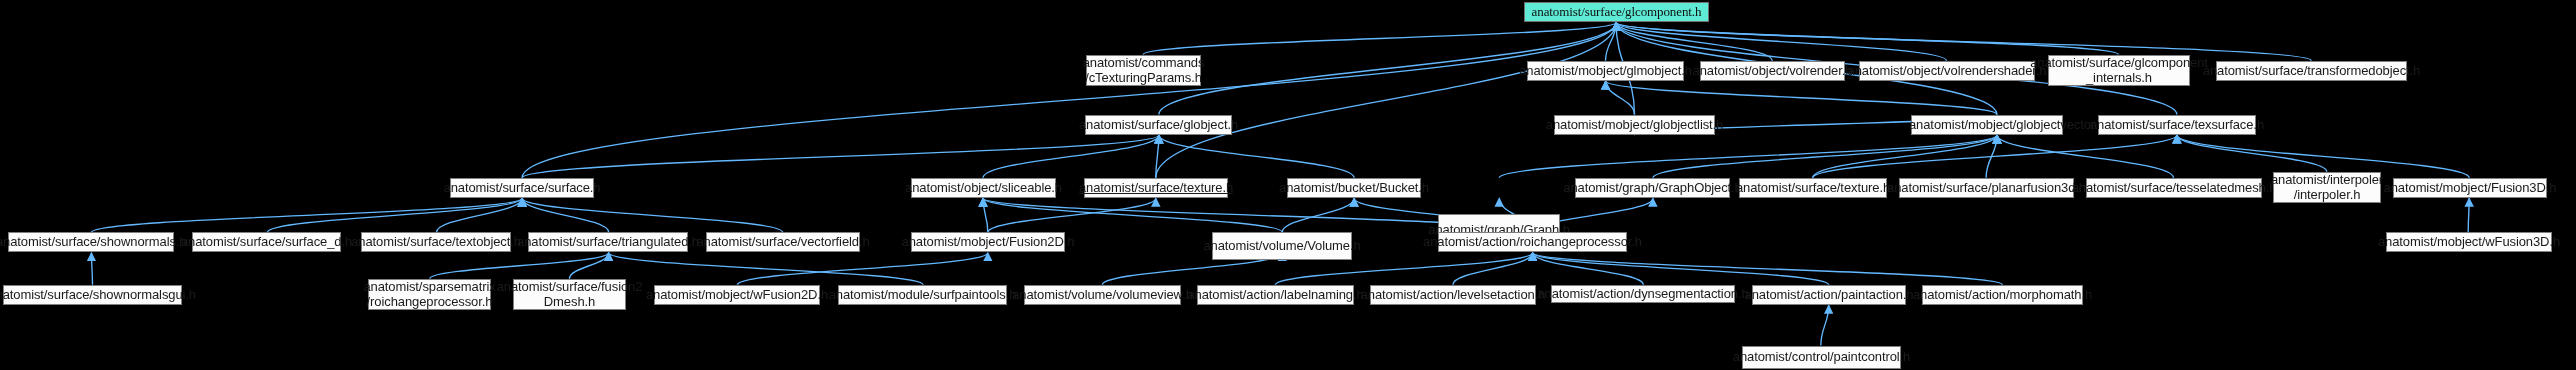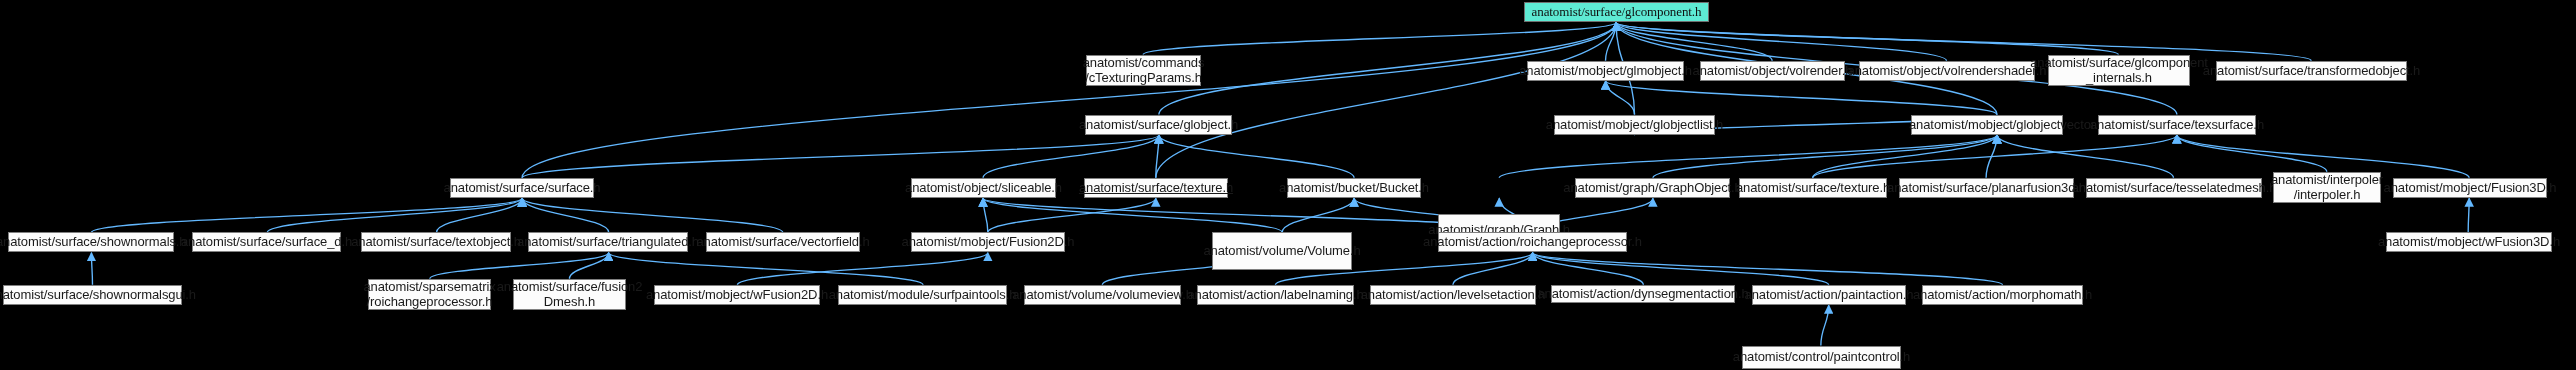--- a/index.html
+++ b/index.html
@@ -138,21 +138,21 @@
       <div class="node" style="left: 1899px; top: 178px; width: 175px; height: 20.4px;"><span>anatomist/surface/planarfusion3d.h</span></div>
       <div class="node" style="left: 2086px; top: 178px; width: 176px; height: 20.4px;"><span>anatomist/surface/tesselatedmesh.h</span></div>
       <div class="node" style="left: 2273px; top: 172px; width: 108px; height: 31px;"><span>anatomist/interpoler</span><span class="line2">/interpoler.h</span></div>
       <div class="node" style="left: 2393px; top: 178px; width: 154px; height: 20.4px;"><span>anatomist/mobject/Fusion3D.h</span></div>
       <div class="node" style="left: 8.2px; top: 232px; width: 166px; height: 20.4px;"><span>anatomist/surface/shownormals.h</span></div>
       <div class="node" style="left: 192px; top: 232px; width: 149px; height: 20.4px;"><span>anatomist/surface/surface_d.h</span></div>
       <div class="node" style="left: 361px; top: 232px; width: 150px; height: 20.4px;"><span>anatomist/surface/textobject.h</span></div>
       <div class="node" style="left: 528px; top: 232px; width: 160px; height: 20.4px;"><span>anatomist/surface/triangulated.h</span></div>
       <div class="node" style="left: 706px; top: 232px; width: 154px; height: 20.4px;"><span>anatomist/surface/vectorfield.h</span></div>
       <div class="node" style="left: 911px; top: 232px; width: 154px; height: 20.4px;"><span>anatomist/mobject/Fusion2D.h</span></div>
-      <div class="node" style="left: 1212px; top: 232px; width: 140px; height: 38px;"><span>anatomist/volume/Volume.h</span></div>
+      <div class="node" style="left: 1212px; top: 232px; width: 140px; height: 28px;"><span>anatomist/volume/Volume.h</span></div>
       <div class="node" style="left: 1438px; top: 232px; width: 189px; height: 20.4px;"><span>anatomist/action/roichangeprocessor.h</span></div>
       <div class="node" style="left: 2386px; top: 232px; width: 166px; height: 20.4px;"><span>anatomist/mobject/wFusion3D.h</span></div>
       <div class="node" style="left: 2.7px; top: 285px; width: 179px; height: 20.4px;"><span>anatomist/surface/shownormalsgui.h</span></div>
       <div class="node" style="left: 368px; top: 279px; width: 123px; height: 31px;"><span>anatomist/sparsematrix</span><span class="line2">/roichangeprocessor.h</span></div>
       <div class="node" style="left: 513px; top: 279px; width: 113px; height: 31px;"><span>anatomist/surface/fusion2</span><span class="line2">Dmesh.h</span></div>
       <div class="node" style="left: 654px; top: 285px; width: 166px; height: 20.4px;"><span>anatomist/mobject/wFusion2D.h</span></div>
       <div class="node" style="left: 838px; top: 285px; width: 169px; height: 20.4px;"><span>anatomist/module/surfpaintools.h</span></div>
       <div class="node" style="left: 1024px; top: 285px; width: 157px; height: 20.4px;"><span>anatomist/volume/volumeview.h</span></div>
       <div class="node" style="left: 1197px; top: 285px; width: 157px; height: 20.4px;"><span>anatomist/action/labelnaming.h</span></div>
       <div class="node" style="left: 1370px; top: 285px; width: 166px; height: 20.4px;"><span>anatomist/action/levelsetaction.h</span></div>

